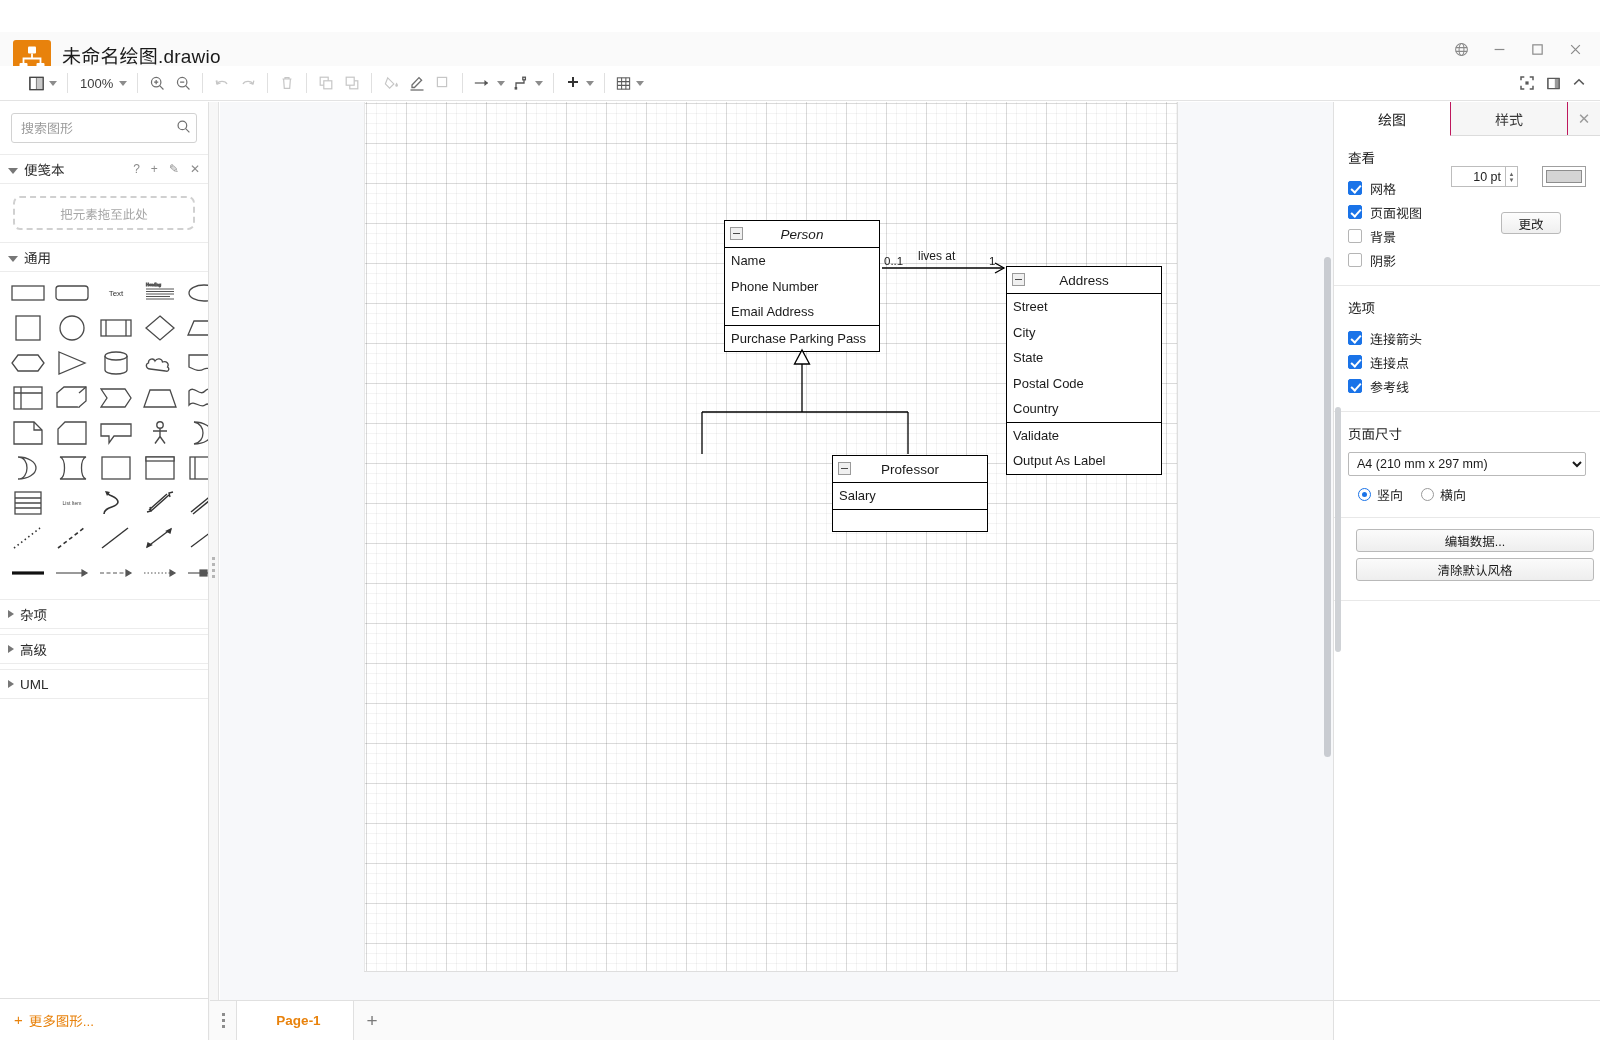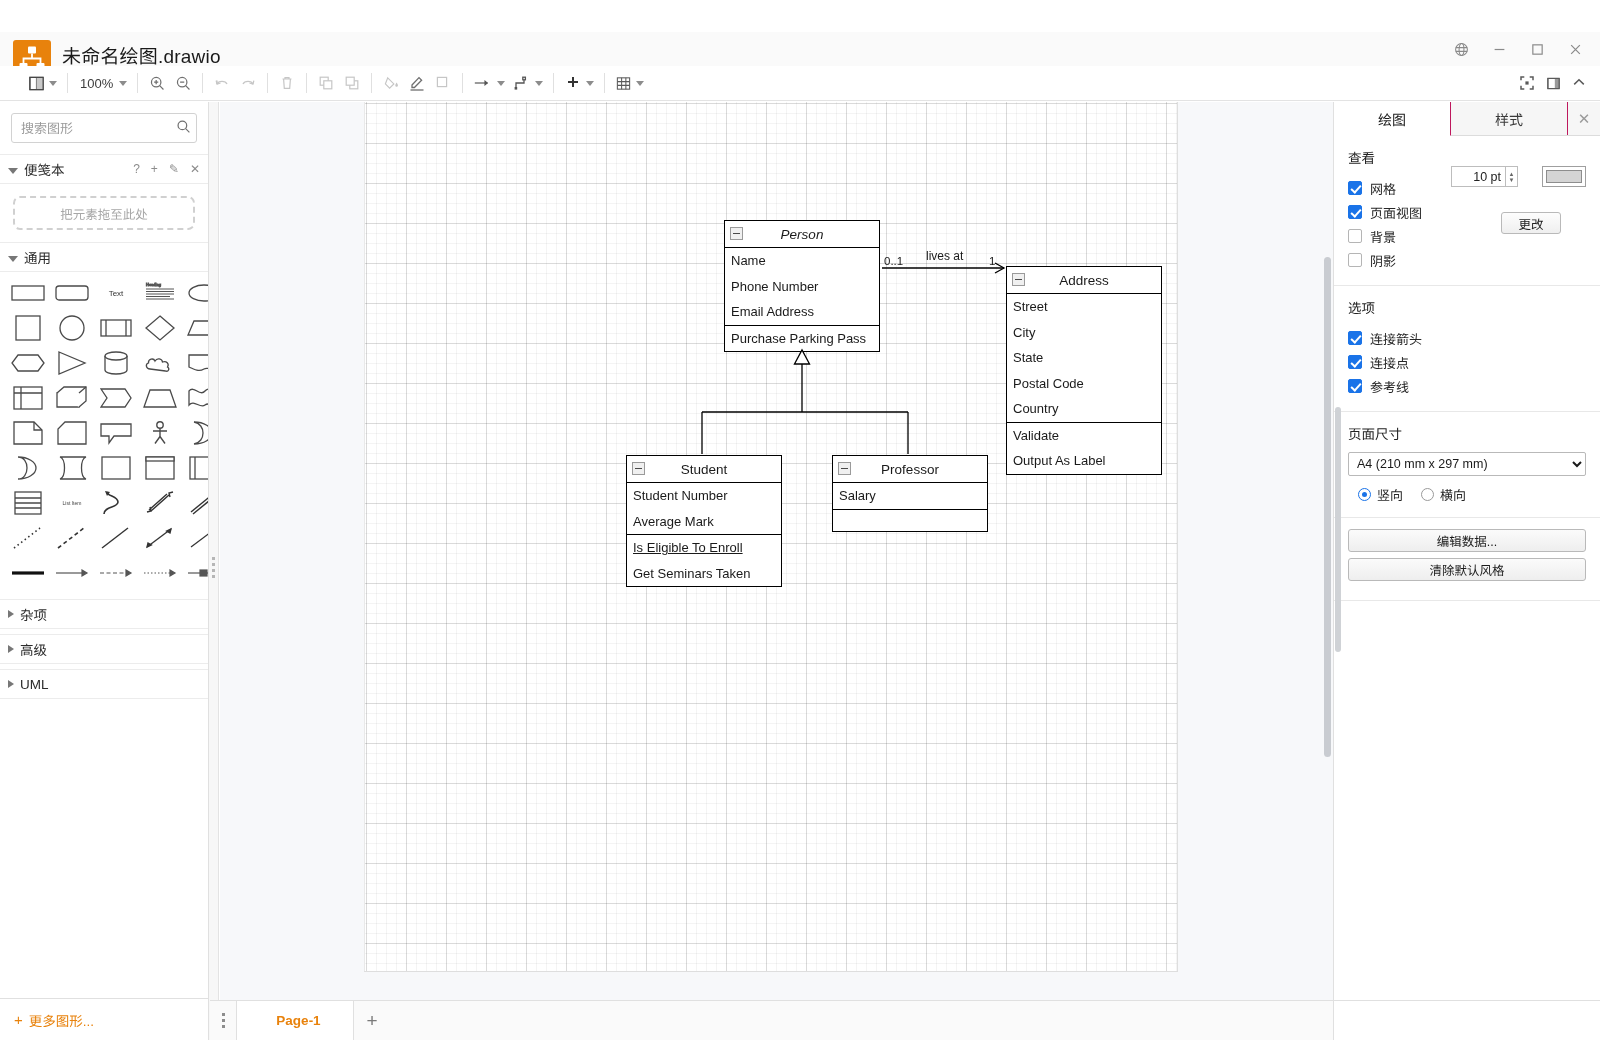--- a/index.html
+++ b/index.html
@@ -265,21 +265,21 @@
   .radio.on { border-color: #1a73e8; }
   .radio.on::after {
     content: ""; position: absolute; left: 3px; top: 3px; width: 5px; height: 5px;
     border-radius: 50%; background: #1a73e8;
   }
   .rp-radio-row .rp-label { margin-right: 12px; }
   .rp-wide-btn {
     width: 100%; height: 23px; border: 1px solid #b9b9b9;
     background: linear-gradient(#fbfbfb,#eeeeee); border-radius: 3px;
     font-size: 12.5px; color: #1c1c1c; display: flex; align-items: center;
-    justify-content: center; cursor: default; margin-bottom: 6px;
+    justify-content: center; cursor: default; margin-bottom: 6px; margin-left: 8px;
   }
   #rp-vscroll {
     position: absolute; left: 1px; top: 305px; width: 6px; height: 245px;
     background: #cfd2d6; border-radius: 3px;
   }
 
   
   #pagebar {
     position: absolute; left: 210px; right: 267px; bottom: 0; height: 40px;
     background: #fafafa; border-top: 1px solid #e0e0e0;
@@ -897,42 +897,20 @@
             <div class="uml-row">
               <span>Country</span>
             </div>
           </div>
           <div class="uml-section">
             <div class="uml-row">
               <span>Validate</span>
             </div>
             <div class="uml-row">
               <span>Output As Label</span>
-            </div>
-          </div>
-        </div>
-        <div class="uml" style="left: 262px; top: 353px; width: 156px;">
-          <div class="uml-title">
-            <span class="collapse-box"></span>
-            <span>Student</span>
-          </div>
-          <div class="uml-section">
-            <div class="uml-row">
-              <span>Student Number</span>
-            </div>
-            <div class="uml-row">
-              <span>Average Mark</span>
-            </div>
-          </div>
-          <div class="uml-section">
-            <div class="uml-row underline">
-              <span>Is Eligible To Enroll</span>
-            </div>
-            <div class="uml-row">
-              <span>Get Seminars Taken</span>
             </div>
           </div>
         </div>
         <div class="uml" style="left: 468px; top: 353px; width: 156px;">
           <div class="uml-title">
             <span class="collapse-box"></span>
             <span>Professor</span>
           </div>
           <div class="uml-section">
             <div class="uml-row">
@@ -949,21 +927,21 @@
             <path d="M631 161L640 166L631 171" stroke="#000" stroke-width="1.3" fill="none"></path>
           </g>
           <g stroke="#000" stroke-width="1.3" fill="none">
             <path d="M430.5 262L438 248L445.5 262Z" fill="#fff"></path>
             <path d="M438 262V310"></path>
             <path d="M338 310H544"></path>
             <path d="M338 310V352"></path>
             <path d="M544 310V352"></path>
           </g>
         </svg>
-        <div class="edge-label" style="left: 554px; top: 147px; margin-left: 8px;">lives at</div>
+        <div class="edge-label" style="left: 554px; top: 147px;">lives at</div>
         <div class="mult" style="left: 520px; top: 153px;">0..1</div>
         <div class="mult" style="left: 625px; top: 153px;">1</div>
       </div>
 
     <div id="hscroll-track">
       <div id="hscroll-thumb"></div>
     </div>
     <div id="vscroll-thumb"></div>
   </div>
 

